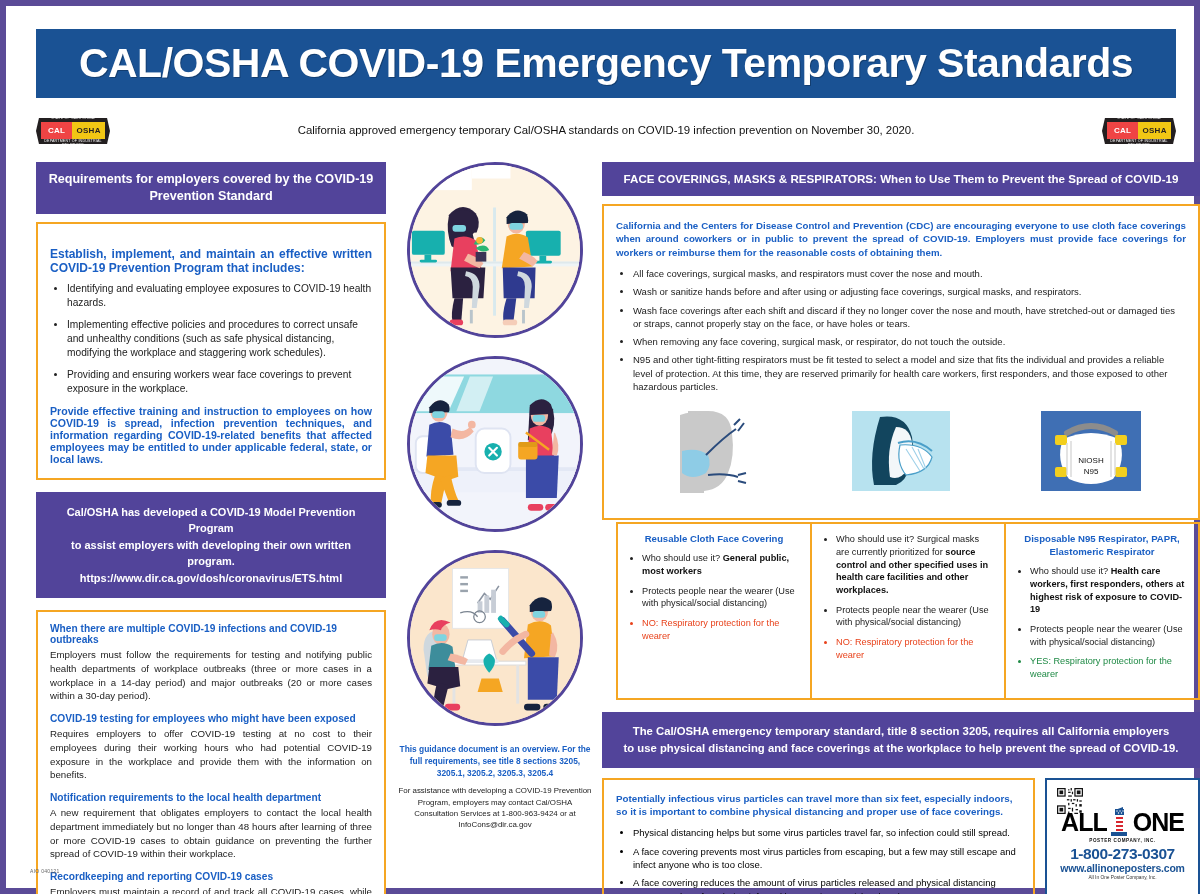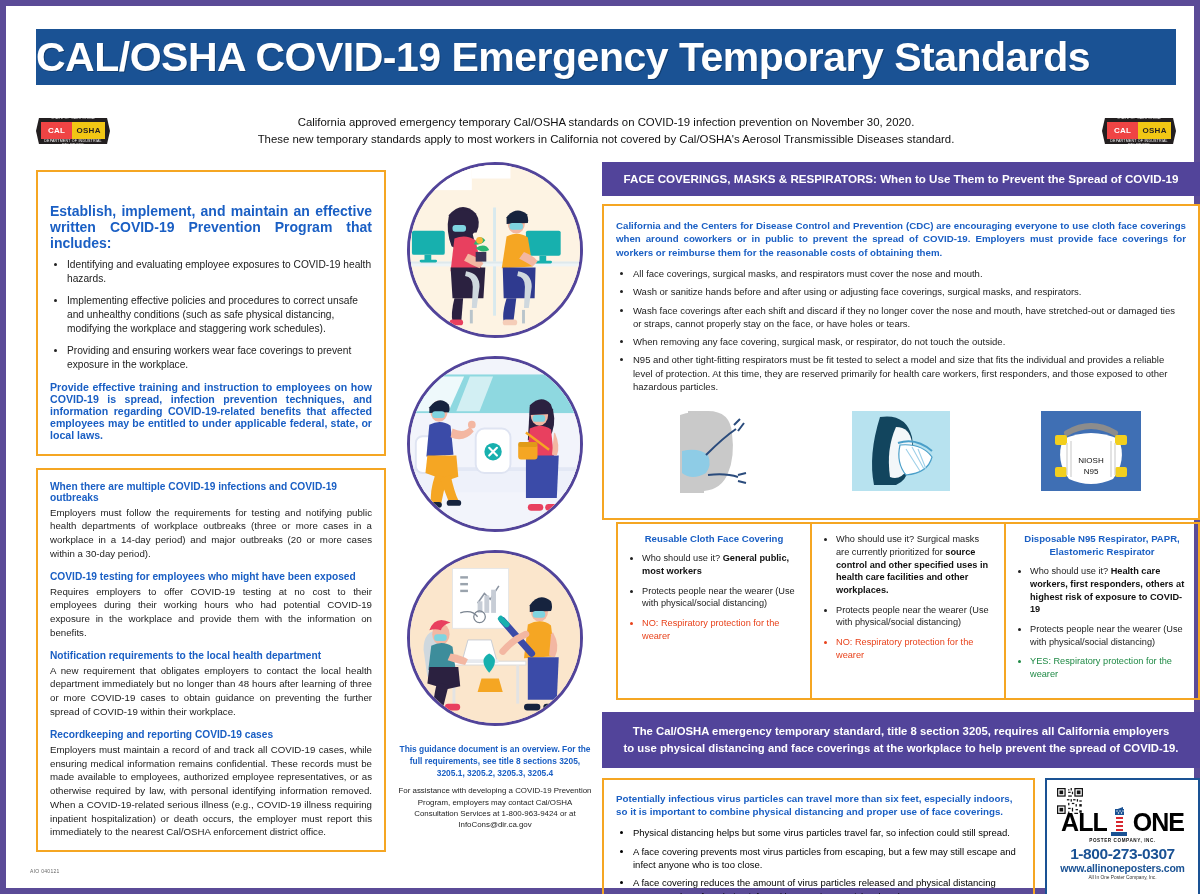--- a/index.html
+++ b/index.html
@@ -14,23 +14,23 @@
     position:relative;
     width:1200px; height:894px;
     background:#ffffff;
     border:6px solid #5b4b97;
     padding:0;
   }
   .inner { position:absolute; inset:6px; }
 
   
   .title-bar {
-    position:absolute; left:24px; top:17px; width:1140px; height:56px;
+    position:absolute; left:24px; top:17px; width:1140px; height:69px;
     background:#1a5294;
-    display:flex; align-items:center; 
+    display:flex; align-items:center; justify-content:center;
   }
   .title-bar h1 {
     margin:0; color:#fff; font-size:41px; font-weight:bold;
     letter-spacing:-0.5px; white-space:nowrap;
     text-shadow:1px 1px 0 rgba(0,0,0,.25);
   }
   .sub-row {
     position:absolute; left:24px; top:94px; width:1140px; height:50px;
     display:flex; align-items:center; justify-content:space-between;
   }
@@ -78,21 +78,21 @@
   }
   .blue-b { color:#1a5fc4; font-weight:bold; }
 
   ul.b { margin:7px 0 7px 0; padding-left:17px; }
   ul.b li { margin:0 0 8px 0; line-height:1.38; }
   ul.b li::marker { font-size:10px; }
 
   
   .l-title { font-size:12.6px; }
   .l-card { margin-top:8px; font-size:10.2px; color:#222; }
-  .l-card .lead { font-size:14px; text-align:justify; margin:20px 0 2px; }
+  .l-card .lead { font-size:12px; text-align:justify; margin:12px 0 2px; }
   .l-card .tail { font-size:10.6px; text-align:justify; margin:6px 0 2px; }
   .l-model {
     margin-top:12px; background:#52449a; color:#fff; text-align:center;
     font-weight:bold; font-size:11px; line-height:1.5; padding:12px 10px;
   }
   .l-card2 { margin-top:12px; font-size:9.7px; color:#222; }
   .l-card2 h4 { margin:0 0 3px; font-size:10.2px; color:#1a5fc4; }
   .l-card2 h4.sp { margin-top:10px; }
   .l-card2 p { margin:0; text-align:justify; line-height:1.42; }
 
@@ -173,21 +173,20 @@
             </div>
         <div class="b2">
               <span>OSHA</span>
             </div>
       </div>
       <div class="bot-t">DEPARTMENT OF INDUSTRIAL RELATIONS</div>
     </div>
 
     <div class="sub-text">
       <div>California approved emergency temporary Cal/OSHA standards on COVID-19 infection prevention on November 30, 2020.</div>
-      <div>These new temporary standards apply to most workers in California not covered by Cal/OSHA's Aerosol Transmissible Diseases standard.</div>
     </div>
 
     <div class="calosha">
       <div class="shield"></div>
       <div class="top-t">STATE OF CALIFORNIA</div>
       <div class="band">
         <div class="b1">
               <span>CAL</span>
             </div>
         <div class="b2">
@@ -195,31 +194,37 @@
             </div>
       </div>
       <div class="bot-t">DEPARTMENT OF INDUSTRIAL RELATIONS</div>
     </div>
   </div>
 
   <div class="cols">
 
     <div class="col-left">
 
+      <div class="band-hdr l-title">Requirements for employers covered by the COVID-19 Prevention Standard</div>
 
       <div class="card l-card">
         <div class="lead blue-b">Establish, implement, and maintain an effective written COVID-19 Prevention Program that includes:</div>
         <ul class="b" id="left-bullets">
               <li>Identifying and evaluating employee exposures to COVID-19 health hazards.</li>
               <li>Implementing effective policies and procedures to correct unsafe and unhealthy conditions (such as safe physical distancing, modifying the workplace and staggering work schedules).</li>
               <li>Providing and ensuring workers wear face coverings to prevent exposure in the workplace.</li>
             </ul>
         <div class="tail blue-b">Provide effective training and instruction to employees on how COVID-19 is spread, infection prevention techniques, and information regarding COVID-19-related benefits that affected employees may be entitled to under applicable federal, state, or local laws.</div>
       </div>
 
+      <div class="l-model">
+        <div>Cal/OSHA has developed a COVID-19 Model Prevention Program</div>
+        <div>to assist employers with developing their own written program.</div>
+        <div>https://www.dir.ca.gov/dosh/coronavirus/ETS.html</div>
+      </div>
 
       <div class="card l-card2">
         <div id="left-sections">
               <h4 class="">When there are multiple COVID-19 infections and COVID-19 outbreaks</h4>
               <p>Employers must follow the requirements for testing and notifying public health departments of workplace outbreaks (three or more cases in a workplace in a 14-day period) and major outbreaks (20 or more cases within a 30-day period).</p>
               <h4 class="sp">COVID-19 testing for employees who might have been exposed</h4>
               <p>Requires employers to offer COVID-19 testing at no cost to their employees during their working hours who had potential COVID-19 exposure in the workplace and provide them with the information on benefits.</p>
               <h4 class="sp">Notification requirements to the local health department</h4>
               <p>A new requirement that obligates employers to contact the local health department immediately but no longer than 48 hours after learning of three or more COVID-19 cases to obtain guidance on preventing the further spread of COVID-19 within their workplace.</p>
               <h4 class="sp">Recordkeeping and reporting COVID-19 cases</h4>

